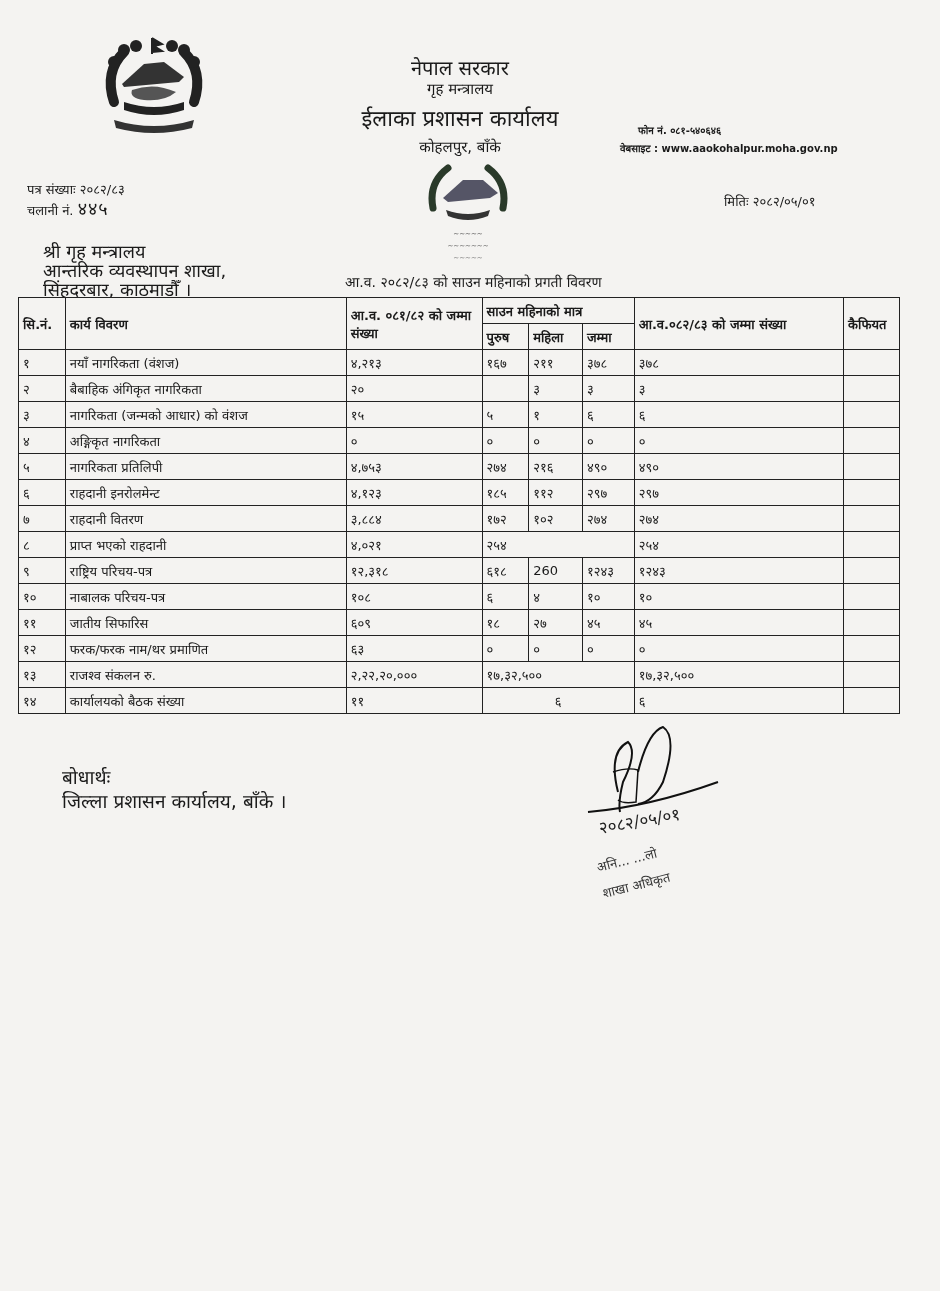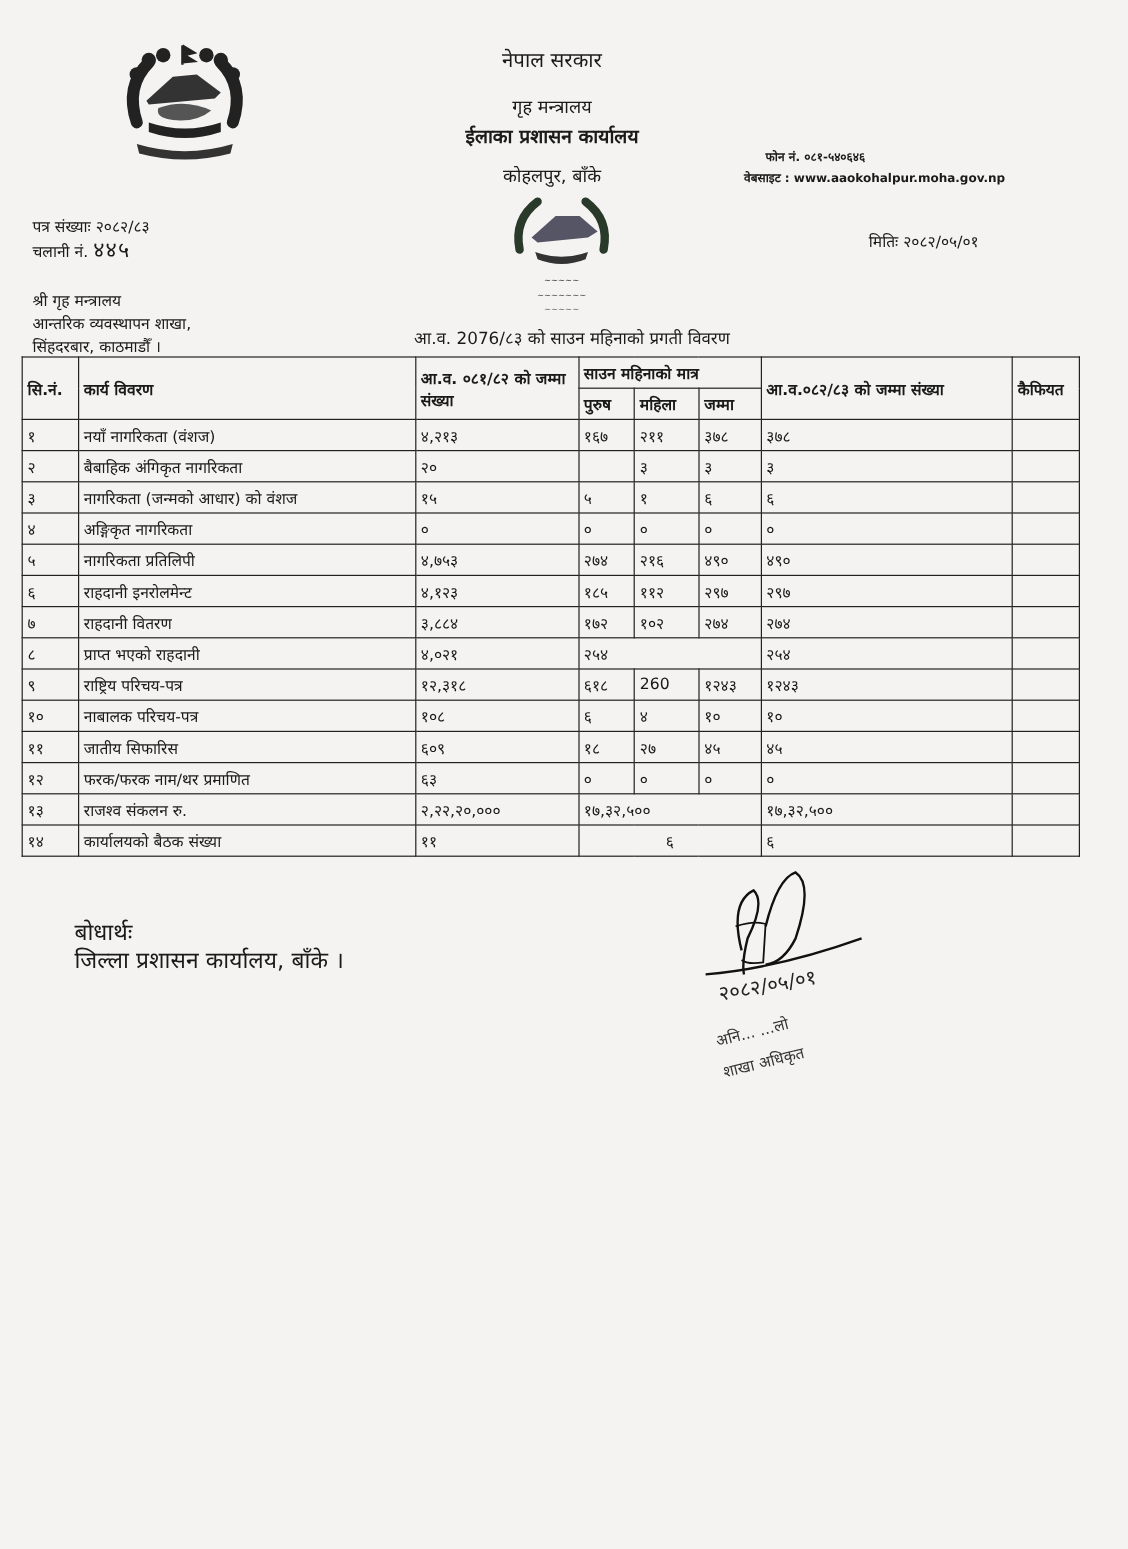--- a/index.html
+++ b/index.html
@@ -8,31 +8,31 @@
       background: #f4f3f1;
       font-family: "DejaVu Sans", sans-serif;
       color: #1a1a1a;
       position: relative;
       overflow: hidden;
     }
     .abs { position: absolute; }
     .emblem-left { left: 84px; top: 32px; width: 140px; height: 110px; }
     .emblem-center { left: 418px; top: 158px; width: 100px; height: 110px; }
     .hdr { text-align: center; left: 300px; width: 320px; }
-    .gov { top: 38px; font-size: 17px; }
+    .gov { top: 54px; font-size: 20px; }
     .min { top: 78px; font-size: 15px; }
-    .office { top: 102px; font-size: 16px; font-weight: bold; left: 300px; width: 320px; }
+    .office { top: 102px; font-size: 22px; font-weight: normal; left: 300px; width: 320px; }
     .place { top: 136px; font-size: 15px; left: 400px; width: 120px; }
     .contact { left: 620px; font-size: 10px; font-weight: bold; }
     .phone { top: 123px; left: 638px; }
     .web { top: 141px; }
     .ref { left: 27px; top: 180px; font-size: 13px; line-height: 19px; }
     .chalani-num { font-family: "DejaVu Serif", serif; font-size: 18px; letter-spacing: 1px; }
     .date { left: 724px; top: 192px; font-size: 13px; }
-    .to { left: 27px; top: 242px; font-size: 13px; line-height: 19px; }
+    .to { left: 43px; top: 242px; font-size: 18px; line-height: 19px; }
     .title { left: 345px; top: 272px; font-size: 14px; }
 
     table.report {
       position: absolute; left: 18px; top: 297px;
       border-collapse: collapse;
       font-size: 13px;
       width: 882px;
     }
     table.report td, table.report th {
       border: 1.5px solid #222;
@@ -101,21 +101,21 @@
   </div>
 </div>
 <div class="abs date">मितिः २०८२/०५/०१</div>
 
 <div class="abs to">
   <div>श्री गृह मन्त्रालय</div>
   <div>आन्तरिक व्यवस्थापन शाखा,</div>
   <div>सिंहदरबार, काठमाडौँ ।</div>
 </div>
 
-<div class="abs title">आ.व. 2076/८३ को साउन महिनाको प्रगती विवरण</div>
+<div class="abs title">आ.व. २०८२/८३ को साउन महिनाको प्रगती विवरण</div>
 
 <table class="report">
   <thead>
     <tr>
       <th class="c-sn" rowspan="2">सि.नं.</th>
       <th class="c-desc" rowspan="2">कार्य विवरण</th>
       <th class="c-prev" rowspan="2">आ.व. ०८१/८२ को जम्मा संख्या</th>
       <th colspan="3">साउन महिनाको मात्र</th>
       <th class="c-cum" rowspan="2">आ.व.०८२/८३ को जम्मा संख्या</th>
       <th class="c-rem" rowspan="2">कैफियत</th>

